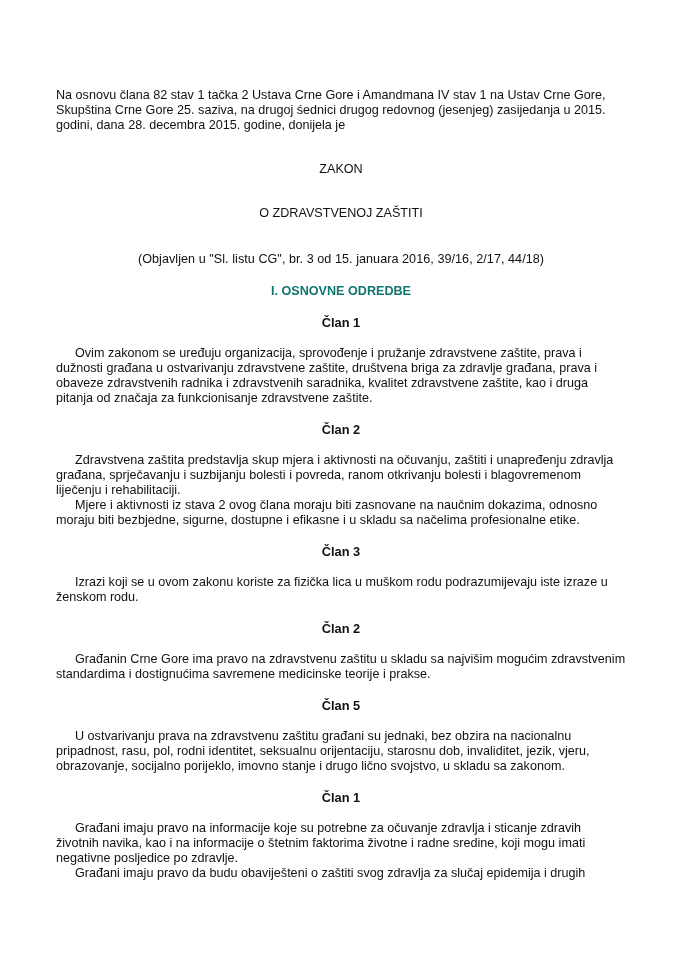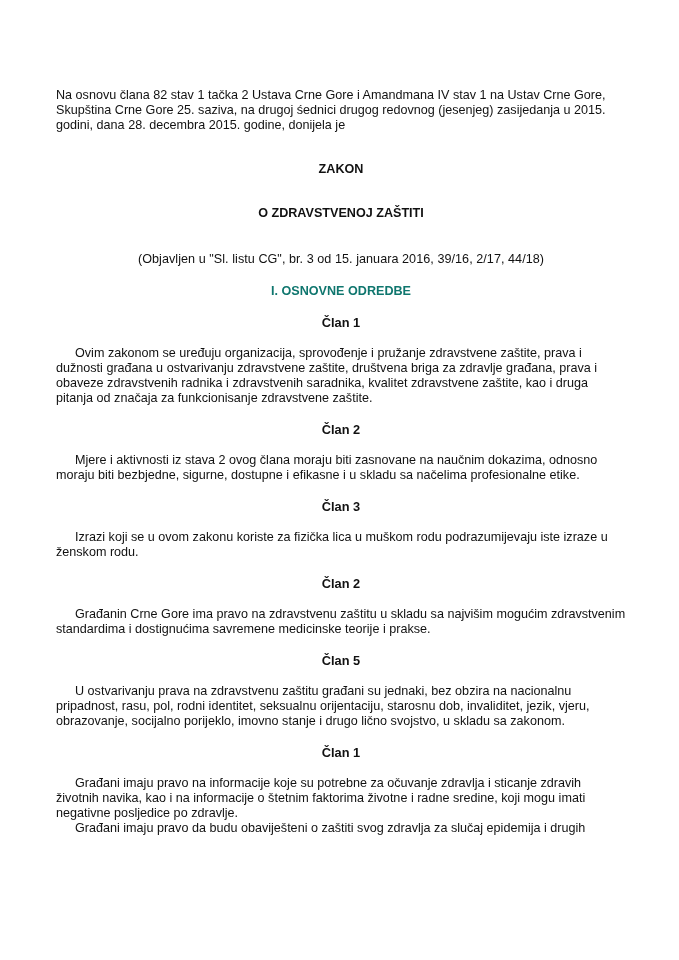--- a/index.html
+++ b/index.html
@@ -22,21 +22,21 @@
       width: 570px;
       font-size: 12.6px;
       line-height: 15px;
     }
     .preamble {
       margin: 0;
       text-align: left;
     }
     .law-title {
       text-align: center;
-      font-weight: bold;
+      font-weight: normal;
       margin: 0;
       font-size: 12.6px;
     }
     .zakon { margin-top: 29px; }
     .subtitle { margin-top: 29px; }
     .published {
       text-align: center;
       margin: 31px 0 0 0;
       letter-spacing: 0.05px;
     }
@@ -75,20 +75,21 @@
 
   <p class="section-heading">I. OSNOVNE ODREDBE</p>
 
   <div class="article first">
     <p class="article-title">Član 1</p>
     <p class="paragraph">Ovim zakonom se uređuju organizacija, sprovođenje i pružanje zdravstvene zaštite, prava i dužnosti građana u ostvarivanju zdravstvene zaštite, društvena briga za zdravlje građana, prava i obaveze zdravstvenih radnika i zdravstvenih saradnika, kvalitet zdravstvene zaštite, kao i druga pitanja od značaja za funkcionisanje zdravstvene zaštite.</p>
   </div>
 
   <div class="article">
     <p class="article-title">Član 2</p>
+    <p class="paragraph">Zdravstvena zaštita predstavlja skup mjera i aktivnosti na očuvanju, zaštiti i unapređenju zdravlja građana, sprječavanju i suzbijanju bolesti i povreda, ranom otkrivanju bolesti i blagovremenom liječenju i rehabilitaciji.</p>
     <p class="paragraph">Mjere i aktivnosti iz stava 2 ovog člana moraju biti zasnovane na naučnim dokazima, odnosno moraju biti bezbjedne, sigurne, dostupne i efikasne i u skladu sa načelima profesionalne etike.</p>
   </div>
 
   <div class="article">
     <p class="article-title">Član 3</p>
     <p class="paragraph">Izrazi koji se u ovom zakonu koriste za fizička lica u muškom rodu podrazumijevaju iste izraze u ženskom rodu.</p>
   </div>
 
   <div class="article">
     <p class="article-title">Član 2</p>

